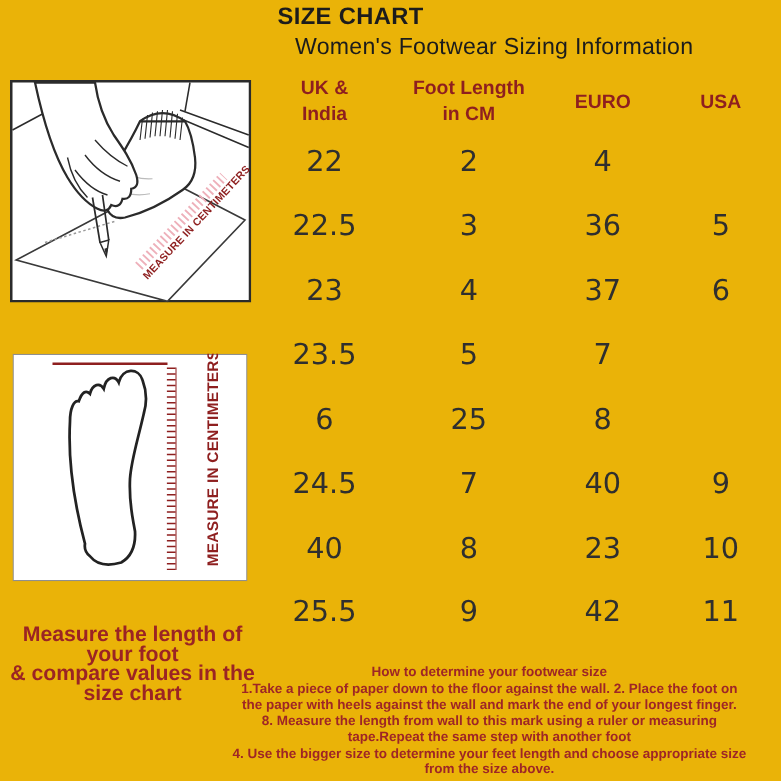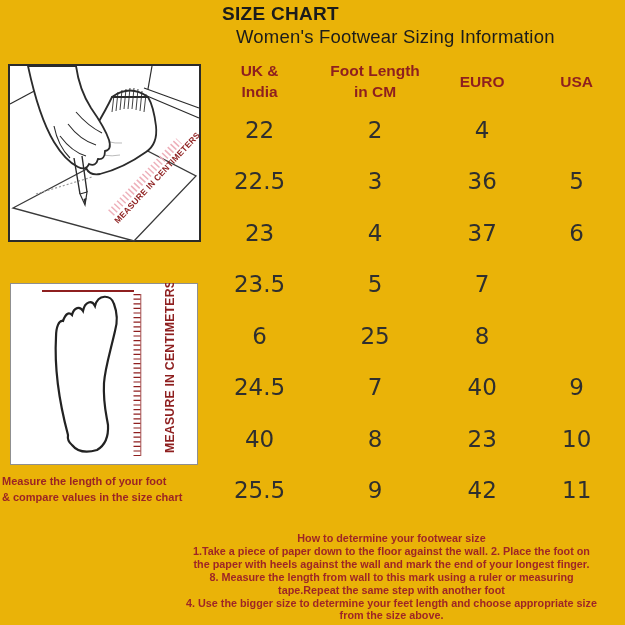--- a/index.html
+++ b/index.html
@@ -11,22 +11,22 @@
     position:absolute;left:222px;top:3px;
     font-size:19px;font-weight:bold;color:var(--title-black,#1c1c1c);letter-spacing:.3px;
   }
   .page-subtitle{
     position:absolute;left:236px;top:26px;
     font-size:18.5px;font-weight:normal;color:var(--title-black,#1c1c1c);letter-spacing:.2px;
   }
   .illu-top{position:absolute;left:8px;top:64px;}
   .illu-bottom{position:absolute;left:10px;top:283px;}
   .caption{
-    position:absolute;left:2px;top:474px;width:208px;text-align:left;
-    font-size:11px;font-weight:bold;line-height:15.5px;color:var(--caption-red,#9b2424);
+    position:absolute;left:2px;top:500px;width:208px;text-align:center;
+    font-size:17px;font-weight:bold;line-height:15.5px;color:var(--caption-red,#9b2424);
   }
   .thead{
     position:absolute;left:205px;top:58px;width:420px;
     display:grid;grid-template-columns:26% 29% 22% 23%;
   }
   .th{
     display:flex;flex-direction:column;justify-content:center;align-items:center;
     min-height:46px;text-align:center;
     color:var(--accent-red,#8e1f1f);font-weight:bold;font-size:15.5px;line-height:21px;
   }

